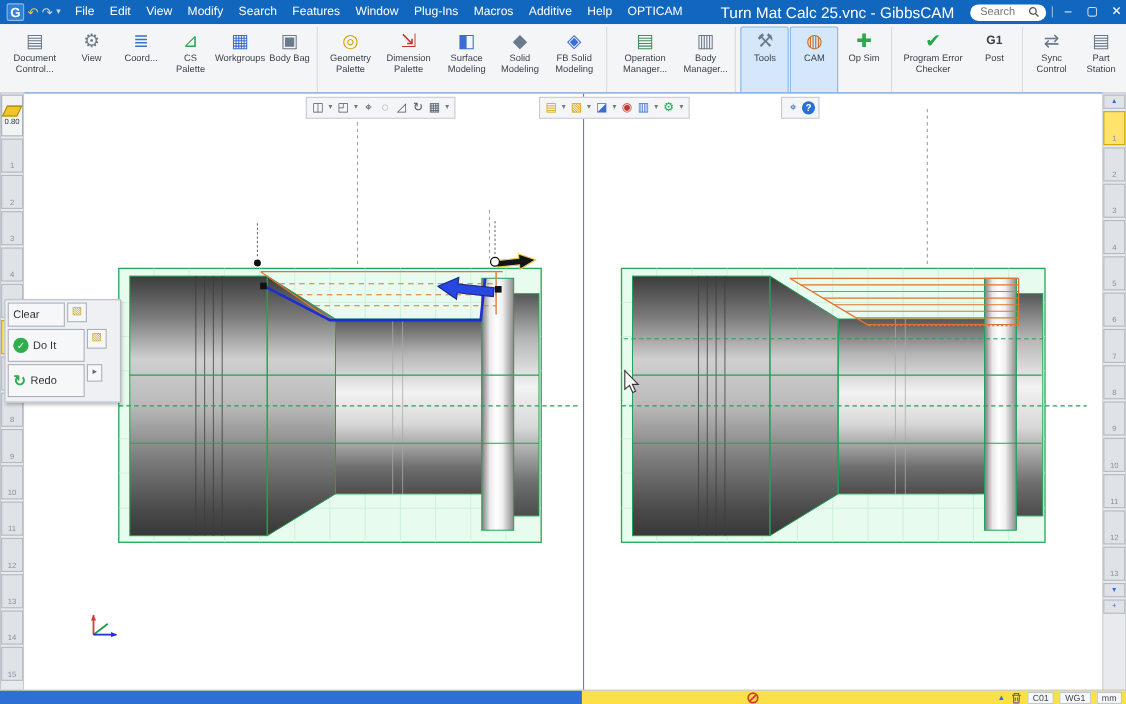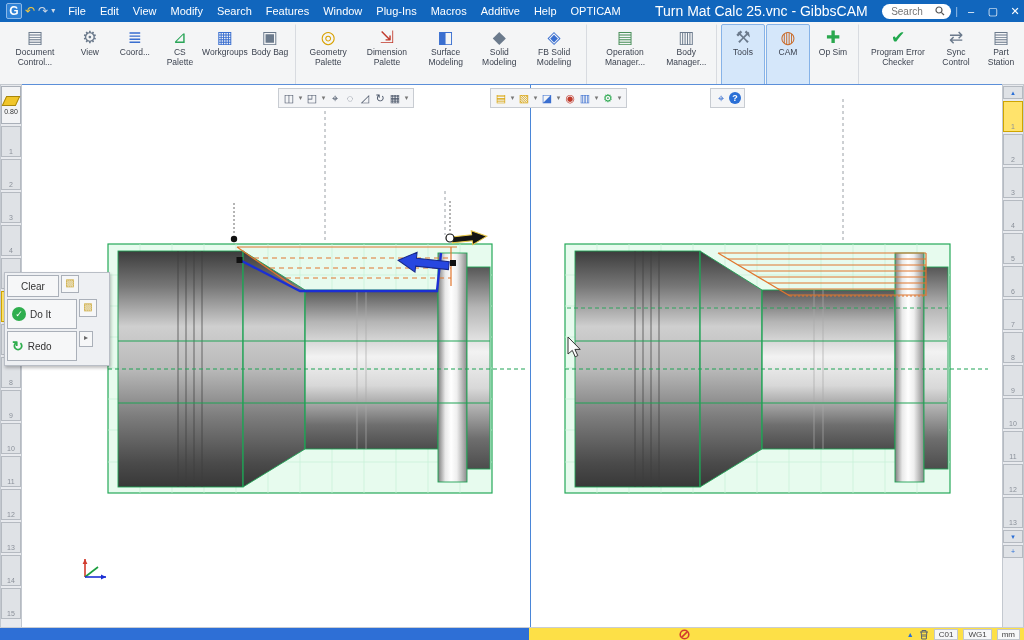--- a/index.html
+++ b/index.html
@@ -78,21 +78,21 @@
   .flt .fico.c-green{color:#2aa84e;}
   .flt .fico.c-help{color:#fff;background:#2a6fd6;border-radius:50%;width:12px;height:12px;
     line-height:12px;font-size:9px;font-weight:bold;}
 
   
   .palette{position:absolute;left:4px;top:272px;width:100px;z-index:30;background:#eef0f3;
     border:1px solid #b9bec6;box-shadow:1px 2px 3px rgba(0,0,0,.25);padding:2px;}
   .pal-row{display:flex;gap:2px;margin-bottom:2px;}
   .pal-btn{background:#f6f7f8;border:1px solid #aab0b9;font-size:10px;color:#333;
     display:flex;align-items:center;gap:4px;padding:2px 4px;}
-  .pal-clear{width:42px;height:16px;justify-content:center;}
+  .pal-clear{width:42px;height:16px;}
   .pal-act{width:60px;height:24px;}
   .chk{width:14px;height:14px;border-radius:50%;background:#2fae4e;color:#fff;font-size:9px;
     text-align:center;line-height:14px;flex:none;}
   .rot{color:#2fae4e;font-size:14px;font-weight:bold;flex:none;}
   .pal-ico{width:16px;height:16px;background:#f6f7f8;border:1px solid #aab0b9;font-size:10px;
     color:#c9a227;text-align:center;line-height:14px;}
   .pal-caret{width:12px;height:14px;background:#f6f7f8;border:1px solid #aab0b9;font-size:8px;
     color:#666;text-align:center;line-height:12px;}
 
   
@@ -229,20 +229,24 @@
       <div class="rbtn ic-opsim sep">
         <span class="ico">✚</span>
         <span class="lbl">Op Sim</span>
       </div>
 
       <div class="rbtn ic-check">
         <span class="ico">✔</span>
         <span class="lbl">Program Error Checker</span>
       </div>
 
+      <div class="rbtn ic-post sep">
+        <span class="ico">G1</span>
+        <span class="lbl">Post</span>
+      </div>
 
       <div class="rbtn ic-sync">
         <span class="ico">⇄</span>
         <span class="lbl">Sync Control</span>
       </div>
 
       <div class="rbtn ic-part">
         <span class="ico">▤</span>
         <span class="lbl">Part Station</span>
       </div>

